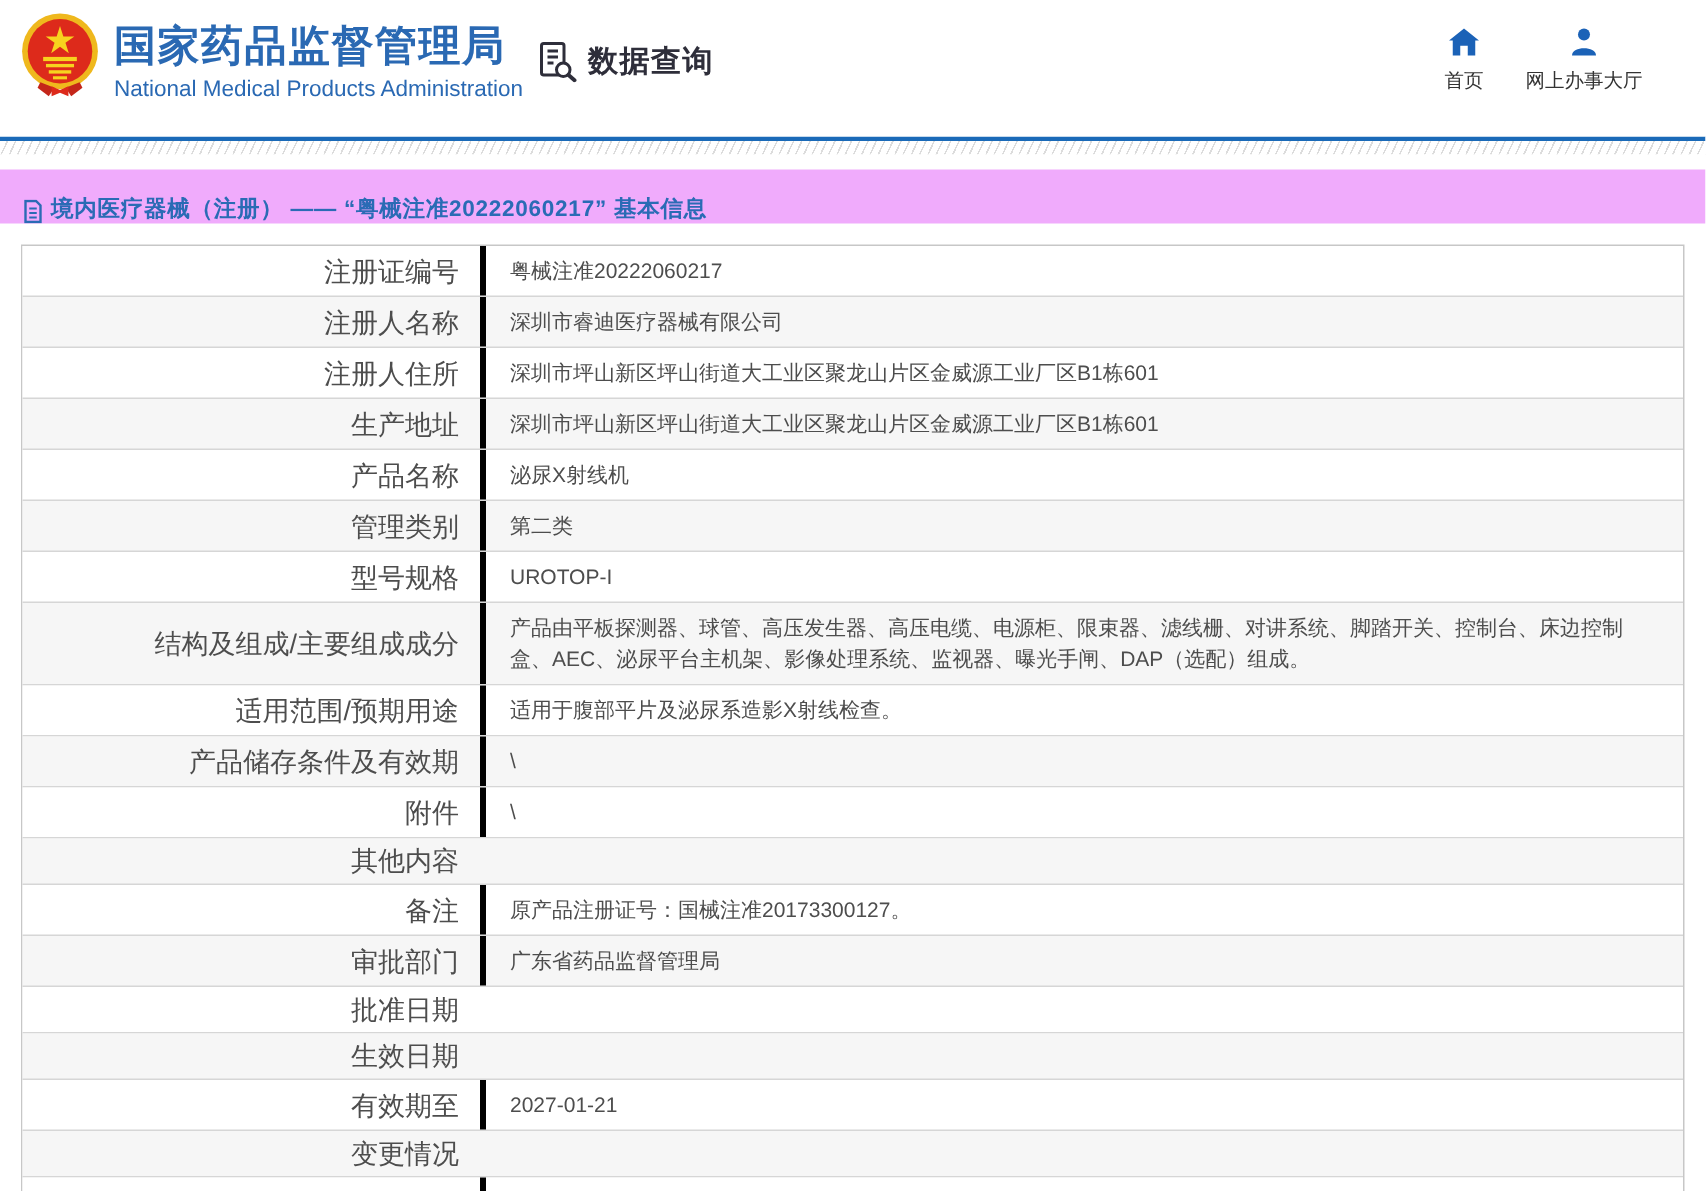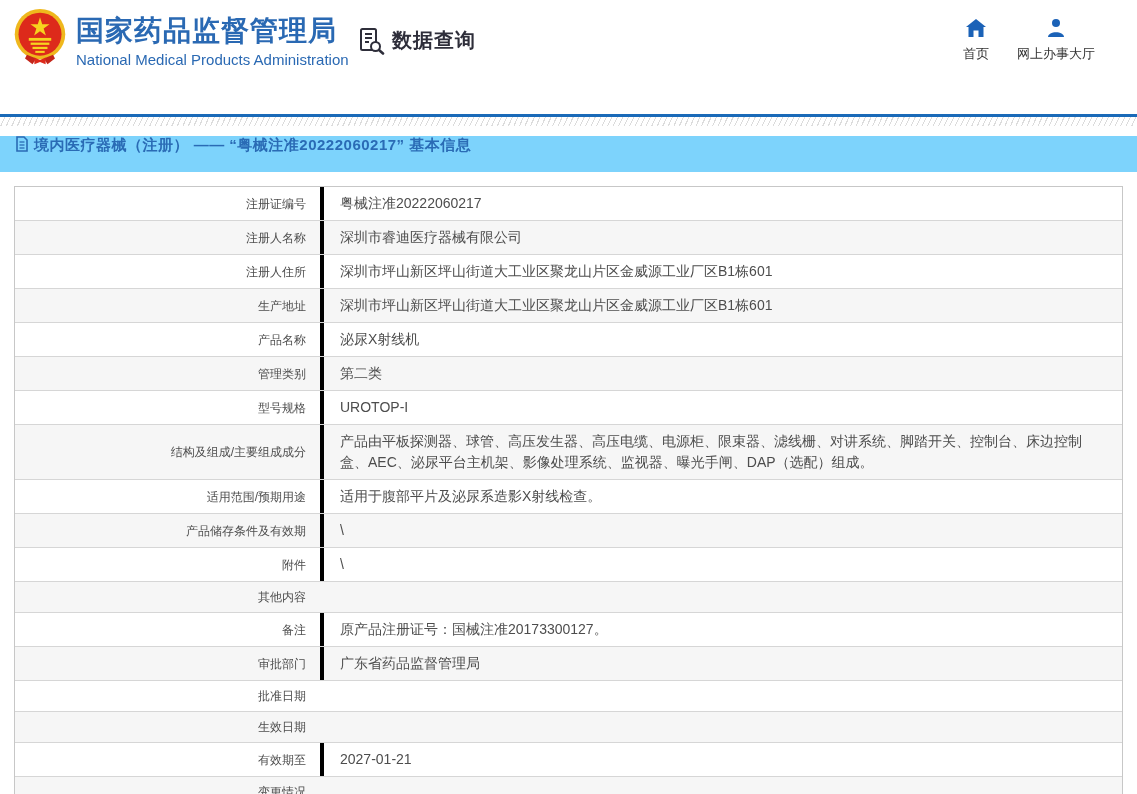--- a/index.html
+++ b/index.html
@@ -6,21 +6,21 @@
   html, body { width: 1137px; background: #fff; }
   body {
     font-family: "Liberation Sans", "DejaVu Sans", sans-serif;
     color: #4d4d4d;
     position: relative;
     height: 794px;
     overflow: hidden;
   }
 
   
-  .header { position: relative; height: 114px; background: #fff; }
+  .header { position: relative; height: 91px; background: #fff; }
   .logo-link { position: absolute; left: 10px; top: 8px; display: flex; align-items: flex-start; text-decoration: none; cursor: pointer; }
   .emblem { width: 60px; height: 58px; }
   .org-block { position: absolute; left: 76px; top: 15px; }
   .org-cn { font-size: 28px; font-weight: bold; color: #2a69b3; letter-spacing: 1px; line-height: 32px; }
   .org-en { font-size: 15px; color: #2a69b3; margin-top: 4px; }
 
   .data-query { position: absolute; left: 358px; top: 27px; display: flex; align-items: flex-start; gap: 6px; cursor: pointer; }
   .data-query-label { font-size: 20px; font-weight: 600; color: #2e2e3a; letter-spacing: 1px; }
 
   .header-nav { position: absolute; right: 42px; top: 18px; display: flex; gap: 28px; }
@@ -30,36 +30,36 @@
   
   .blue-line { height: 3px; background: #1a6ab8; }
   .hatch-band {
     height: 9px;
     background: repeating-linear-gradient(115deg, #ffffff 0px, #ffffff 4px, #dcdcdc 4px, #dcdcdc 5px);
   }
   .gap { height: 10px; background: #fff; }
 
   
   .breadcrumb-bar {
-    height: 36px; background: #7dd3fc;
-    display: flex; align-items: flex-start; padding-left: 15px; gap: 5px;
+    height: 36px; background: #f0abfc;
+    display: flex; align-items: flex-end; padding-left: 15px; gap: 5px;
   }
   .breadcrumb-text { font-size: 15px; font-weight: 600; color: #2a6bb5; letter-spacing: 0.5px; }
 
   
   .content { padding: 14px 14px 0 14px; }
   .info-table { border: 1px solid #c7c7c7; background: #fff; }
   .t-row { display: flex; align-items: stretch; border-bottom: 1px solid #d6d6d6; background: #fff; }
   .t-row:last-child { border-bottom: none; }
   .t-row:nth-child(even) { background: #f6f6f6; }
   .cell-label {
     width: 305px; flex: 0 0 305px;
     display: flex; justify-content: flex-end; align-items: center; gap: 4px;
     text-align: right; padding: 6px 14px 6px 10px;
-    font-size: 12px; color: #4d4d4d; line-height: 18px; min-height: 30px;
+    font-size: 18px; color: #4d4d4d; line-height: 18px; min-height: 30px;
   }
   .cell-value {
     flex: 1 1 auto;
     display: flex; align-items: center;
     border-left: 4px solid #000000;
     padding: 6px 16px; font-size: 14px; color: #4d4d4d; line-height: 21px;
   }
   .t-row.no-div .cell-value { border-left: none; }
 
   .icon-svg { display: block; }

